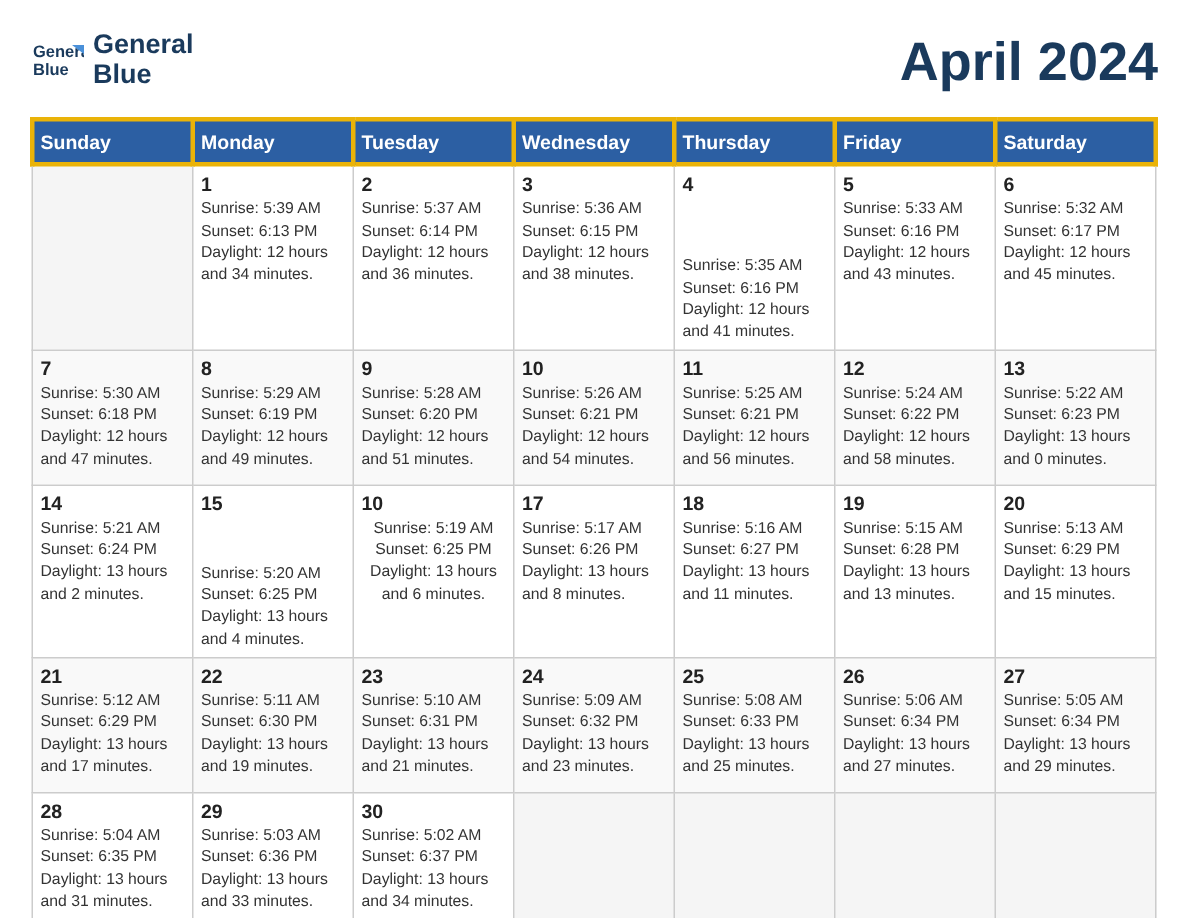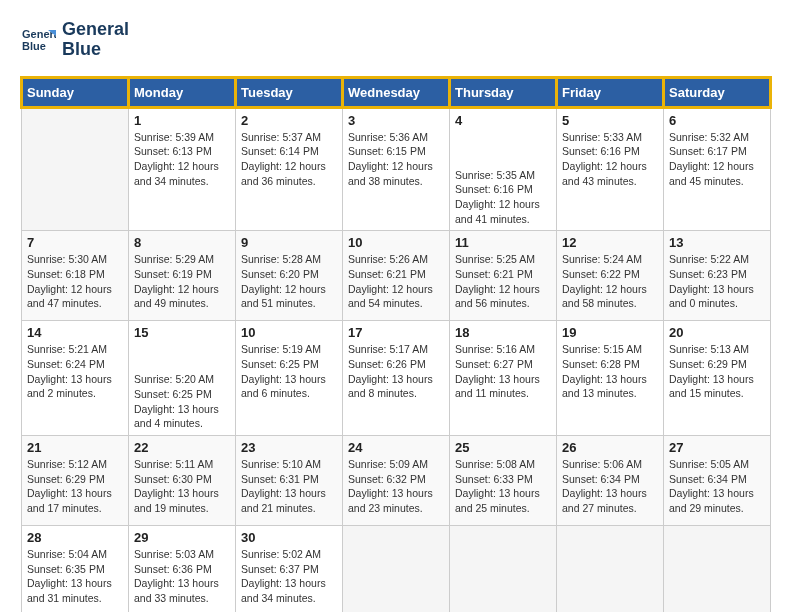--- a/index.html
+++ b/index.html
@@ -100,20 +100,21 @@
       <text x="2" y="16" font-size="11" font-weight="bold" fill="#1a3a5c" font-family="Arial">General</text>
       <text x="2" y="28" font-size="11" font-weight="bold" fill="#1a3a5c" font-family="Arial">Blue</text>
       <polygon points="28,8 36,14 36,8" fill="#4a90d9"></polygon>
     </svg>
     <div class="logo-text">
       <span>General</span>
       <span>Blue</span>
     </div>
   </div>
   <div class="title-block">
+    <div class="main-title">April 2024</div>
   </div>
 </div>
 
 <table>
   <thead>
     <tr>
     <th>Sunday</th>
         <th>Monday</th>
         <th>Tuesday</th>
         <th>Wednesday</th>
@@ -229,21 +230,21 @@
         </td>
         <td>
           <span class="day-num">15</span>
           <div class="day-info" style="white-space: pre-line; margin-top: 32px;">Sunrise: 5:20 AM
 Sunset: 6:25 PM
 Daylight: 13 hours
 and 4 minutes.</div>
         </td>
         <td>
           <span class="day-num">10</span>
-          <div class="day-info" style="white-space: pre-line;">Sunrise: 5:19 AM
+          <div class="day-info" style="white-space: pre-line; text-align: center;">Sunrise: 5:19 AM
 Sunset: 6:25 PM
 Daylight: 13 hours
 and 6 minutes.</div>
         </td>
         <td>
           <span class="day-num">17</span>
           <div class="day-info" style="white-space: pre-line;">Sunrise: 5:17 AM
 Sunset: 6:26 PM
 Daylight: 13 hours
 and 8 minutes.</div>

